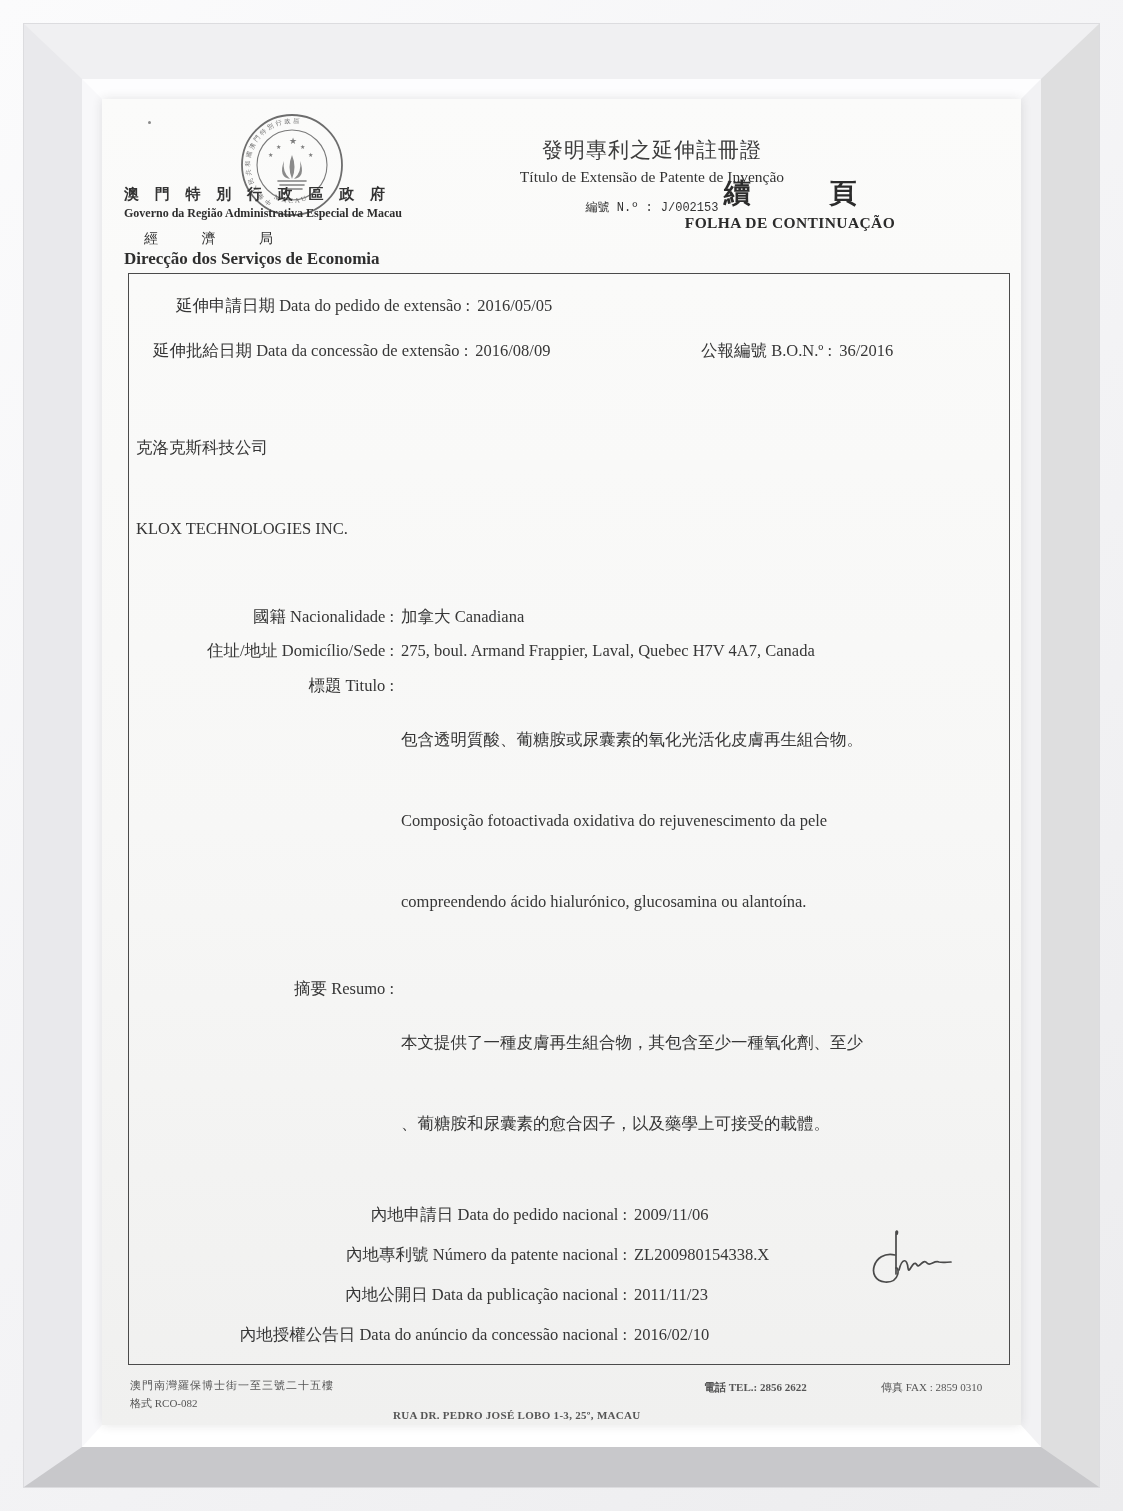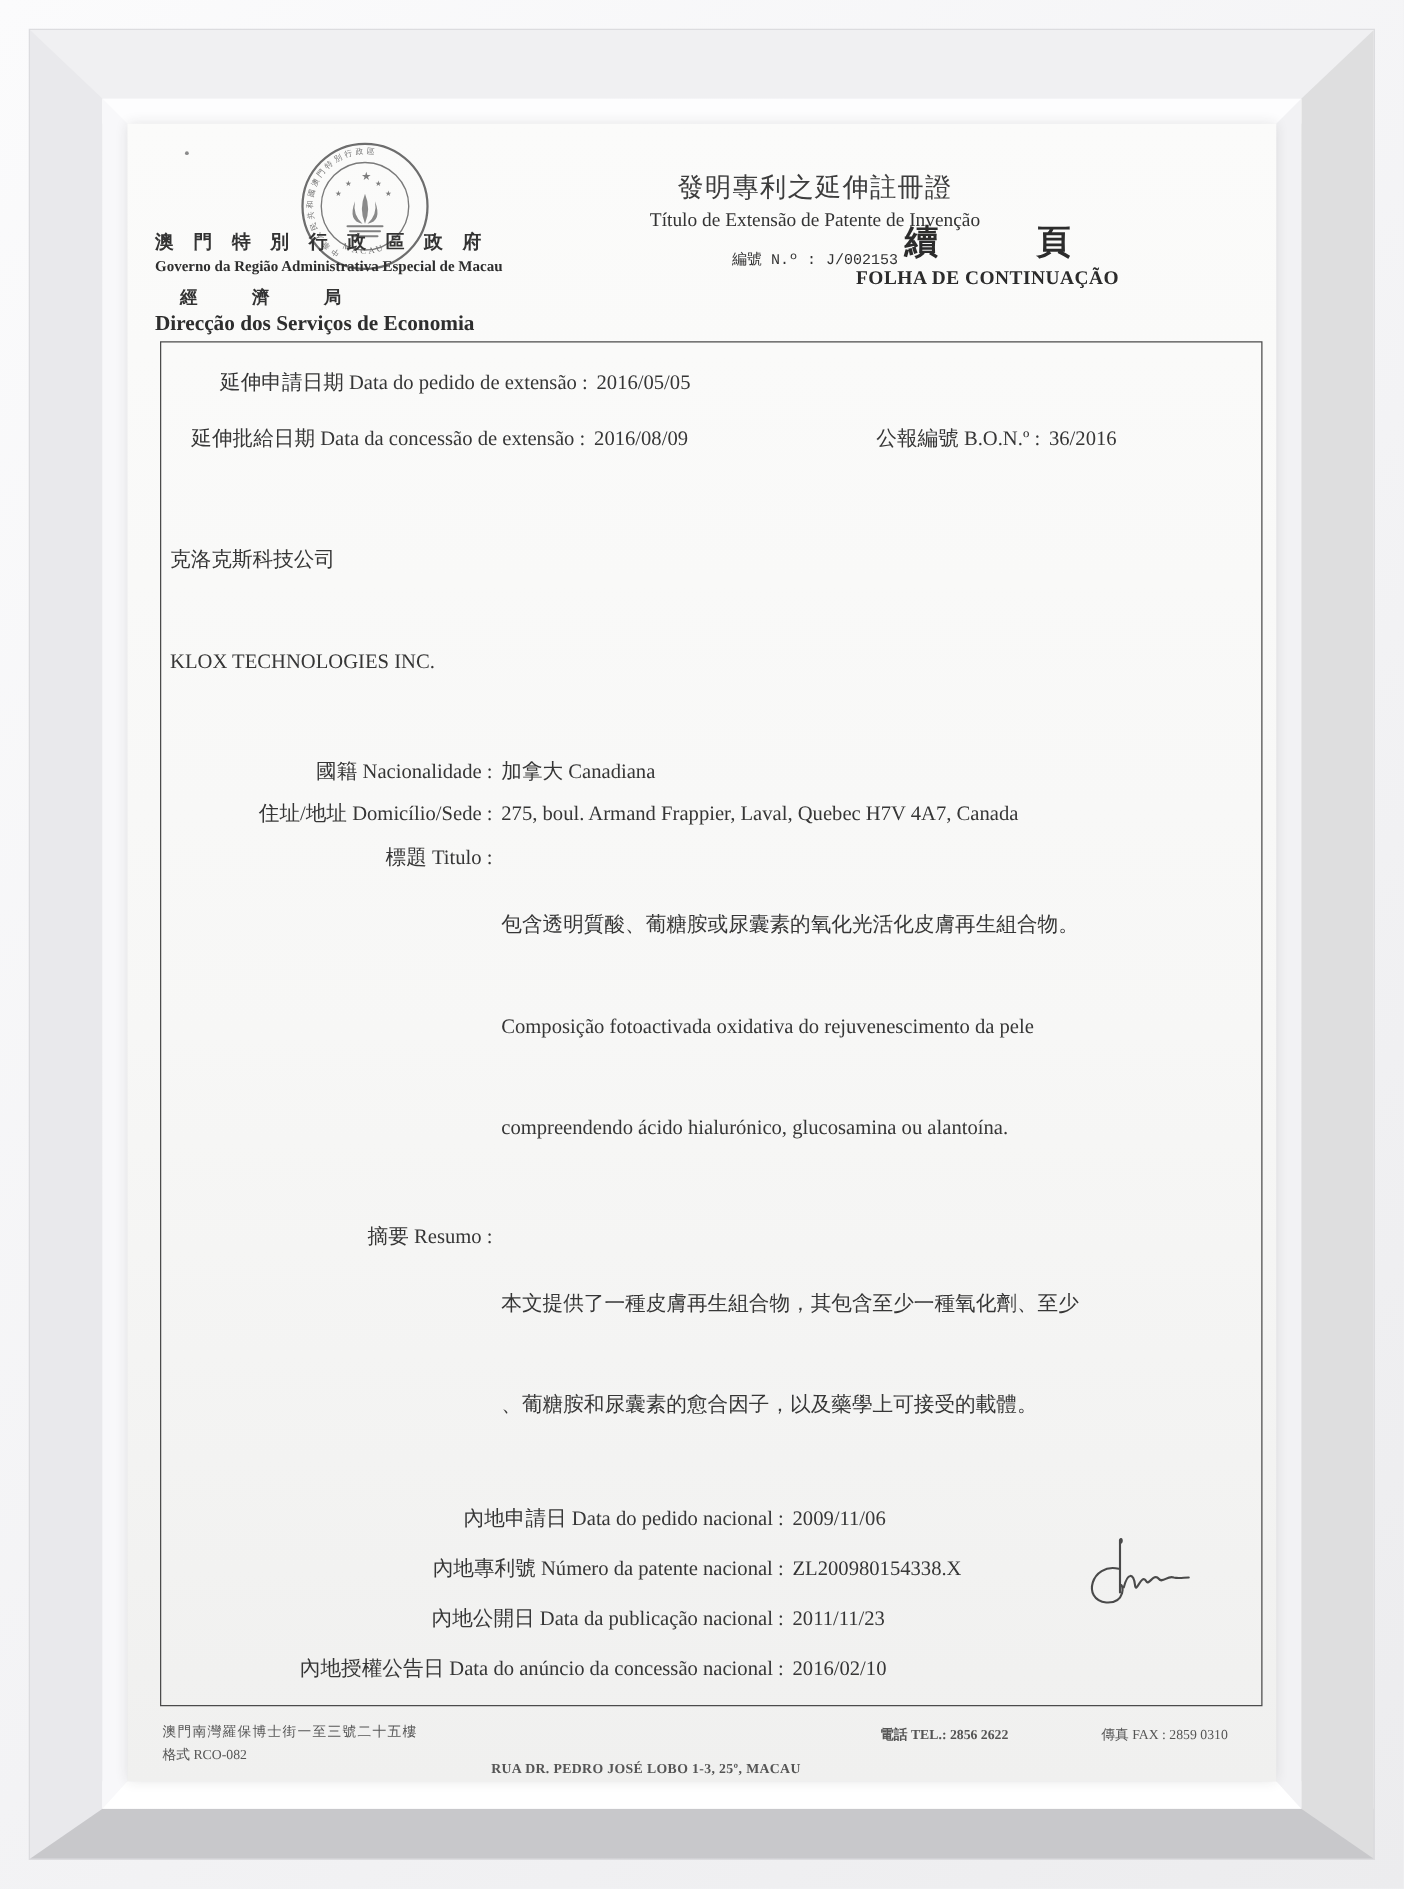--- a/index.html
+++ b/index.html
@@ -33,21 +33,21 @@
     box-shadow:0 0 10px rgba(40,40,45,0.12);
     overflow:hidden;
   }
   .speck{position:absolute;left:46px;top:22px;width:3px;height:3px;background:#8a8a8a;border-radius:50%;}
 
   
   .seal{position:absolute;left:136px;top:12px;}
   .hdr-left{position:absolute;left:22px;top:84px;width:340px;text-align:left;}
   .agency-cn{font-size:15px;font-weight:bold;letter-spacing:6px;color:#333;line-height:22px;}
   .agency-pt{font-size:12px;font-weight:bold;color:#2e2e2e;line-height:17px;}
-  .dept-cn{font-size:14px;font-weight:bold;letter-spacing:20px;color:#333;line-height:24px;margin-top:5px;text-indent:20px;}
+  .dept-cn{font-size:14px;font-weight:normal;letter-spacing:20px;color:#333;line-height:24px;margin-top:5px;text-indent:20px;}
   .dept-pt{font-size:17px;font-weight:bold;color:#2e2e2e;line-height:16px;}
 
   .hdr-mid{position:absolute;left:360px;top:38px;width:380px;text-align:center;}
   .title-cn{font-size:21px;letter-spacing:1px;color:#3d3d3d;line-height:26px;}
   .title-pt{font-size:15.5px;color:#333;line-height:21px;margin-top:3px;}
   .num-line,.page-line{font-size:12px;color:#333;line-height:22px;margin-top:10px;font-family:Liberation Mono, monospace;}
   .num-line .v,.page-line .v{margin-left:8px;}
 
   .hdr-right{position:absolute;left:538px;top:78px;width:300px;text-align:center;}
   .cont-cn{font-size:27px;font-weight:bold;letter-spacing:36px;text-indent:36px;color:#2c2c2c;line-height:32px;}

